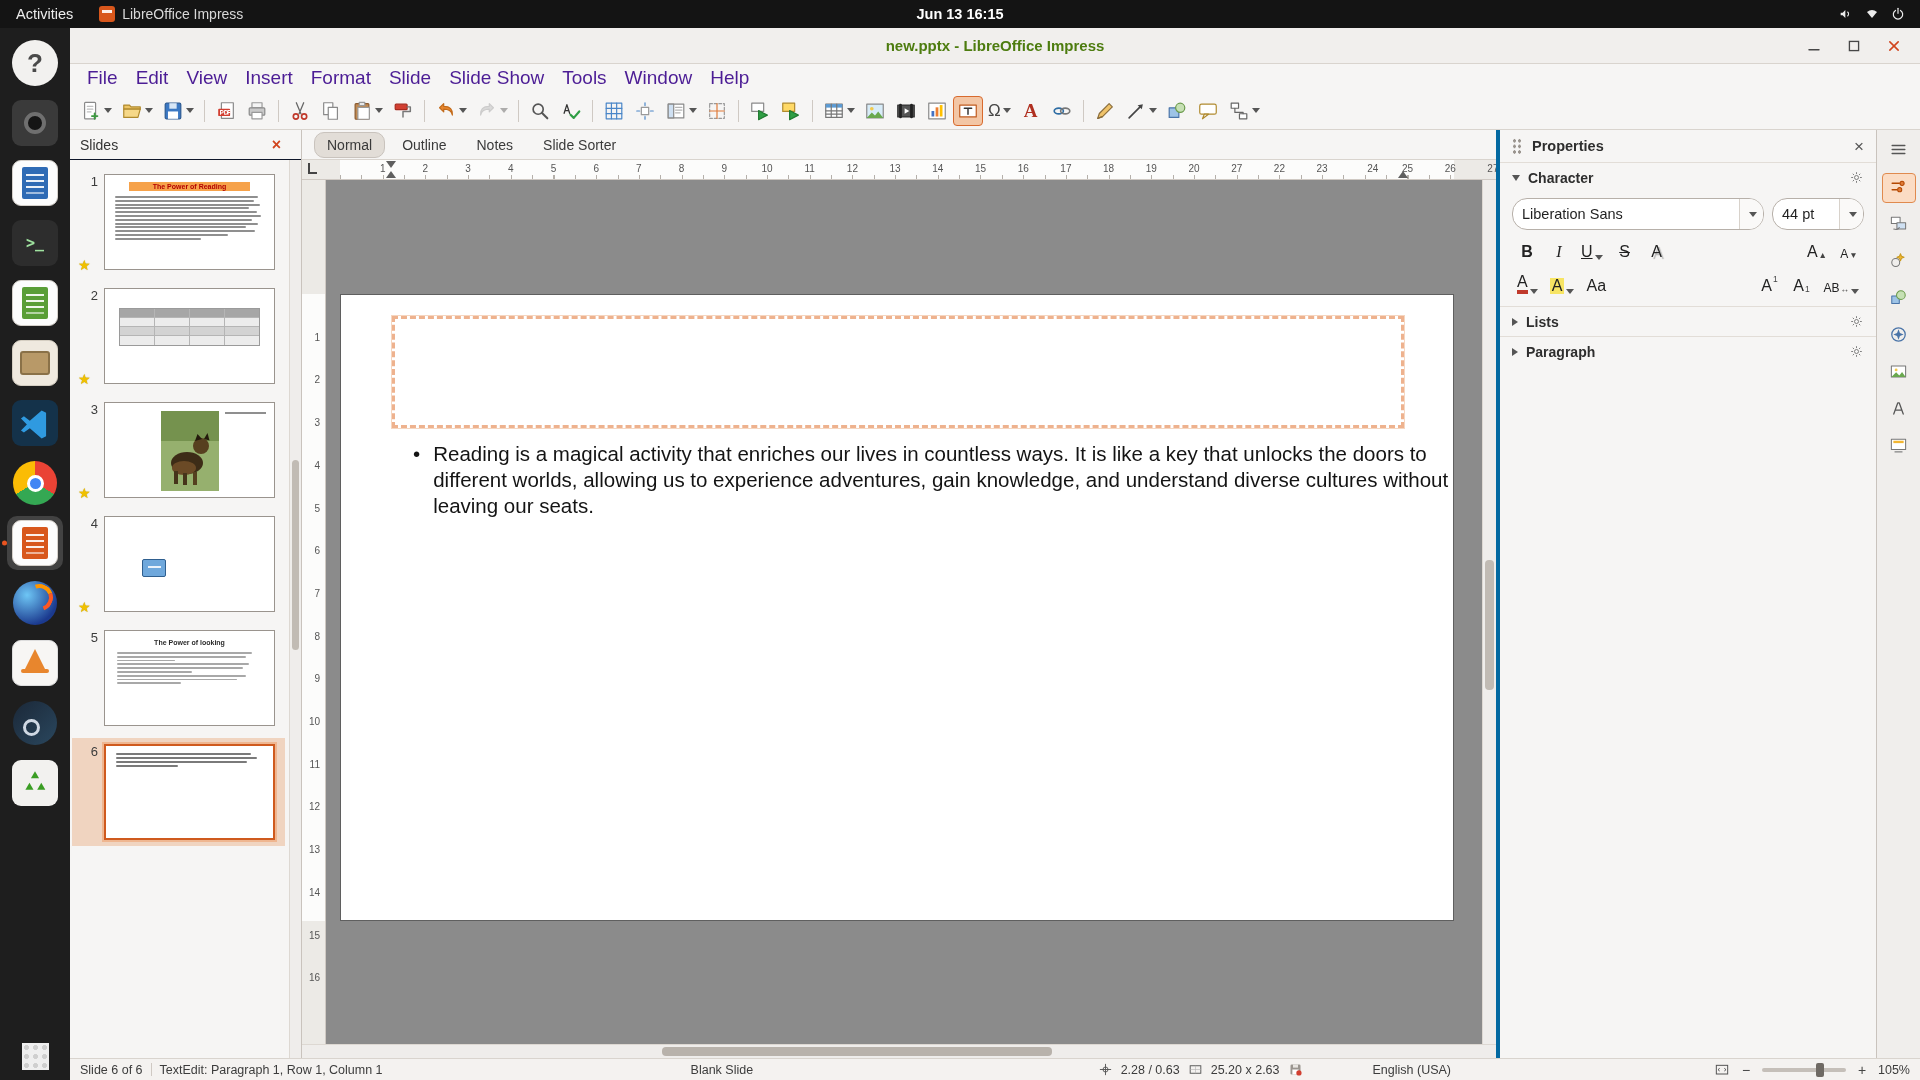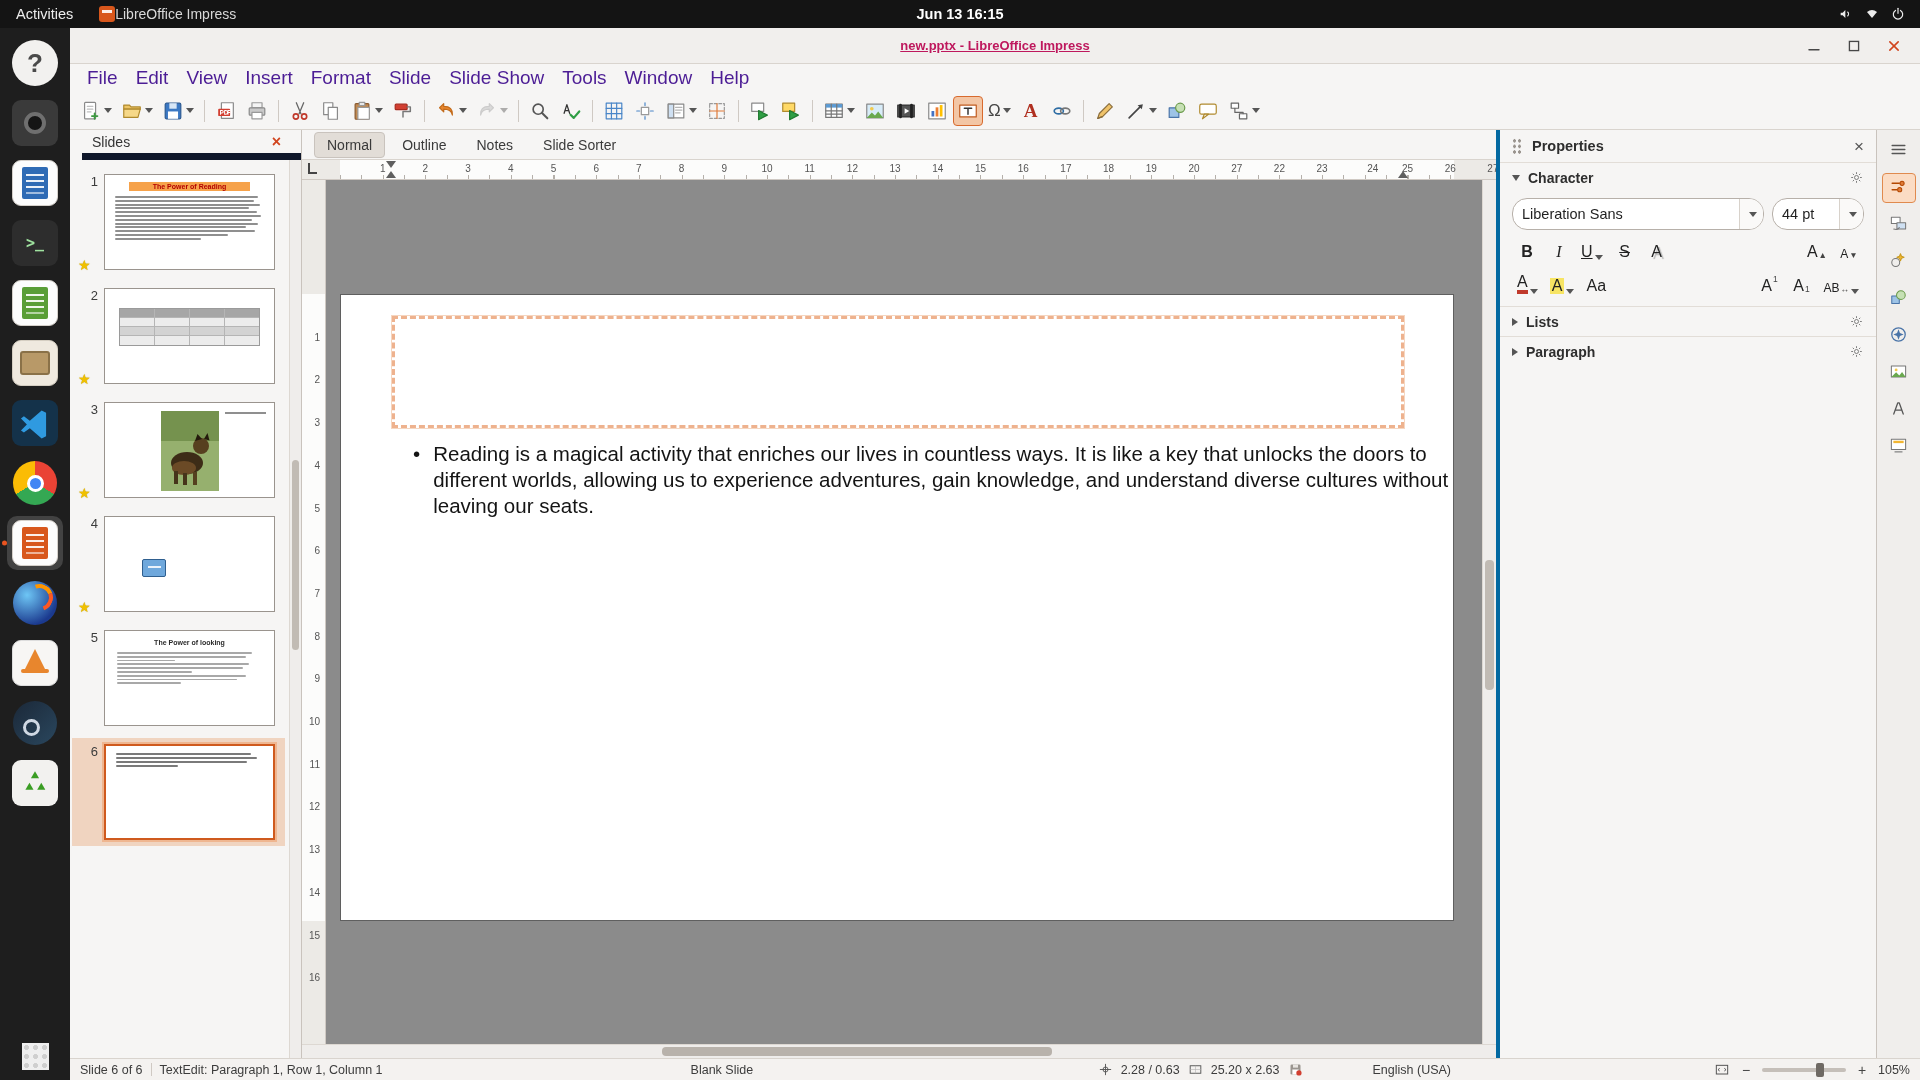--- a/index.html
+++ b/index.html
@@ -3,21 +3,21 @@
 <meta charset="utf-8">
 <style>
   *{margin:0;padding:0;box-sizing:border-box;}
   html,body{width:1920px;height:1080px;overflow:hidden;}
   body{font-family:"Liberation Sans",sans-serif;background:#2e2e2e;position:relative;font-size:14px;color:#2e2e2e;}
   button{font-family:inherit;cursor:default;}
 
   
   .top-bar{position:absolute;top:0;left:0;width:1920px;height:28px;background:#141414;color:#ececec;display:flex;align-items:center;z-index:60;}
   .tb-item{background:none;border:none;color:#ececec;font-size:14.5px;padding:0 16px;height:100%;}
-  .tb-app{display:flex;align-items:center;padding:0 10px;color:#d8d8d8;}
+  .tb-app{display:flex;align-items:center;gap:7px;padding:0 10px;color:#d8d8d8;}
   .tb-app-icon{width:16px;height:16px;border-radius:3px;background:#d8571c;display:inline-block;position:relative;}
   .tb-app-icon::after{content:'';position:absolute;left:3px;top:4px;right:3px;height:3px;background:#fff;opacity:.9;}
   .tb-clock{position:absolute;left:50%;transform:translateX(-50%);background:none;border:none;color:#fff;font-size:14.5px;font-weight:600;}
   .tb-tray{margin-left:auto;display:flex;align-items:center;gap:10px;padding-right:14px;height:100%;}
 
   
   .dock{position:absolute;left:0;top:28px;width:70px;height:1052px;background:#1e1e1e;display:flex;flex-direction:column;align-items:center;padding-top:8px;gap:6px;z-index:55;}
   .dock-item{width:56px;height:54px;display:flex;align-items:center;justify-content:center;border-radius:10px;position:relative;background:transparent;border:none;}
   .dock-item.active{background:rgba(255,255,255,.16);}
   .dock-item.running::before{content:'';position:absolute;left:-5px;top:50%;transform:translateY(-50%);width:5px;height:5px;border-radius:50%;background:#e95420;}
@@ -43,42 +43,42 @@
   .cone{width:0;height:0;border-left:11px solid transparent;border-right:11px solid transparent;border-bottom:22px solid #e8862d;position:relative;margin-top:-6px;}
   .cone::after{content:'';position:absolute;left:-14px;top:20px;width:28px;height:4px;background:#e8862d;border-radius:2px;}
   .dt-steam{border-radius:50%;width:44px;height:44px;background:linear-gradient(135deg,#1b2838,#2a475e);}
   .dt-steam::after{content:'';position:absolute;left:10px;bottom:9px;width:11px;height:11px;border:3px solid #cfd8e3;border-radius:50%;}
   .dt-trash{background:#f2f1ef;}
   .show-apps{margin-top:auto;margin-bottom:10px;width:27px;height:27px;background-image:radial-gradient(circle,#cfcfcf 2.2px,transparent 2.7px);background-size:9px 9px;border:none;}
 
   
   .window{position:absolute;left:70px;top:28px;width:1850px;height:1052px;background:#f6f5f4;display:flex;flex-direction:column;}
   .title-bar{height:36px;background:#f1efed;border-bottom:1px solid #d9d4ce;display:flex;align-items:center;position:relative;flex:none;}
-  .window-title{position:absolute;left:50%;transform:translateX(-50%);font-weight:700;font-size:13px;color:#be185d;text-decoration:underline;}
+  .window-title{position:absolute;left:50%;transform:translateX(-50%);font-weight:700;font-size:15px;color:#4d7c0f;}
   .win-controls{margin-left:auto;display:flex;align-items:center;gap:16px;padding-right:14px;}
   .wc-btn{width:24px;height:24px;border:none;background:transparent;display:flex;align-items:center;justify-content:center;}
 
   .menu-bar{height:28px;display:flex;align-items:center;padding-left:8px;background:#f6f5f4;flex:none;}
   .menu-item{padding:4px 9px;border-radius:4px;font-size:19px;color:#4c1d95;}
 
   .toolbar{height:38px;display:flex;align-items:center;padding:0 6px;gap:1px;background:#f6f5f4;border-bottom:1px solid #d9d4ce;flex:none;}
   .tbtn{height:30px;min-width:30px;padding:0 3px;display:flex;align-items:center;justify-content:center;border:1px solid transparent;border-radius:4px;background:transparent;}
   .tbtn.active{background:#f3c6a5;border-color:#d86a2e;}
   .tbtn.disabled{opacity:.45;}
   .ticon{display:flex;align-items:center;justify-content:center;}
   .tglyph{font-size:17px;color:#444;line-height:1;}
   .tglyph.fontwork{color:#b03020;font-weight:700;font-family:"Liberation Serif",serif;font-size:19px;}
   .tsep{width:1px;height:22px;background:#cfc9c3;margin:0 5px;}
   .caret{width:0;height:0;border-left:4px solid transparent;border-right:4px solid transparent;border-top:5px solid #555;margin-left:2px;}
 
   .main{flex:1;display:flex;min-height:0;}
 
   
   .slides-panel{width:232px;flex:none;display:flex;flex-direction:column;border-right:1px solid #c9c3bd;background:#f6f5f4;position:relative;}
-  .sp-header{height:30px;display:flex;align-items:center;padding:0 10px;font-size:14px;color:#333;border-bottom:7px solid #0f172a;flex:none;margin-left:12px;}
+  .sp-header{height:30px;display:flex;align-items:center;padding:0 10px;font-size:14px;color:#333;border-bottom:1px solid #0f172a;flex:none;}
   .sp-close{margin-left:auto;margin-right:10px;color:#d1451e;font-size:16px;font-weight:700;background:none;border:none;line-height:1;}
   .sp-list{flex:1;padding:14px 15px 6px 34px;overflow:hidden;display:flex;flex-direction:column;gap:18px;}
   .slide-thumb{position:relative;width:171px;height:96px;flex:none;}
   .slide-thumb.selected::before{content:'';position:absolute;inset:-6px -10px -6px -32px;background:rgba(226,125,58,.28);}
   .thumb-box{position:absolute;inset:0;background:#fff;border:1px solid #9a948e;overflow:hidden;}
   .slide-thumb.selected .thumb-box{border:2px solid #cf5a1e;outline:2px solid #efb astray;}
   .slide-thumb.selected .thumb-box{outline:2px solid #efb690;}
   .thumb-num{position:absolute;left:-26px;top:0;width:20px;text-align:right;font-size:13px;color:#3c3c3c;}
   .thumb-star{position:absolute;left:-26px;bottom:-3px;color:#f0c000;font-size:14px;text-shadow:0 0 1px #a88a00;}
   .th-title-hl{margin:7px auto 3px;width:72%;background:#f6a24a;color:#b30000;font-size:7px;line-height:9px;text-align:center;font-weight:700;white-space:nowrap;overflow:hidden;}
@@ -101,21 +101,21 @@
   .th-cap{position:absolute;right:5%;top:10%;width:24%;height:2px;background:#8f8f8f;}
   .th-shape{position:absolute;left:22%;top:45%;width:24px;height:18px;background:#6fa8dc;border:1px solid #2f5f8f;border-radius:2px;}
   .th-shape::after{content:'';display:block;margin:6px auto 0;width:13px;height:2px;background:#eaf2fb;}
   .sp-scrollbar{position:absolute;right:0;top:30px;bottom:0;width:12px;background:#efedeb;border-left:1px solid #ddd8d2;}
   .sp-scrollbar .handle{position:absolute;left:2px;right:2px;top:300px;height:190px;background:#c1bbb4;border-radius:4px;}
 
   
   .editor{flex:1;display:flex;flex-direction:column;min-width:0;background:#f6f5f4;}
   .view-tabs{height:30px;display:flex;align-items:center;gap:4px;padding-left:12px;border-bottom:1px solid #d9d4ce;flex:none;}
   .vtab{padding:4px 12px;font-size:14px;color:#3a3a3a;border-radius:4px;border:1px solid transparent;background:transparent;}
-  .vtab.active{background:#e2ddd7;border-color:#c9c3bd;}
+  .vtab.active{background:#e2ddd7;border-color:#c9c3bd;border-radius:10px;}
   .h-ruler{height:20px;position:relative;background:#eceae6;border-bottom:1px solid #cfc9c3;font-size:10px;color:#555;overflow:hidden;flex:none;}
   .hr-page{position:absolute;left:38px;width:1114px;top:0;bottom:0;background:#fcfcfb;}
   .hr-page::after{content:'';position:absolute;left:0;right:0;bottom:0;height:4px;background:repeating-linear-gradient(90deg,#b5b0aa 0 1px,transparent 1px 21.35px);}
   .h-num{position:absolute;top:3px;transform:translateX(-50%);z-index:2;}
   .tabsel{position:absolute;left:6px;top:3px;width:9px;height:11px;border-left:2px solid #444;border-bottom:2px solid #444;}
   .ind{position:absolute;width:0;height:0;border-left:5px solid transparent;border-right:5px solid transparent;z-index:3;}
   .ind.down{border-top:7px solid #5f5f5f;top:1px;}
   .ind.up{border-bottom:7px solid #5f5f5f;bottom:1px;}
   .canvas-wrap{flex:1;display:flex;min-height:0;position:relative;}
   .v-ruler{width:24px;flex:none;background:#eceae6;border-right:1px solid #cfc9c3;position:relative;font-size:10px;color:#555;overflow:hidden;}

